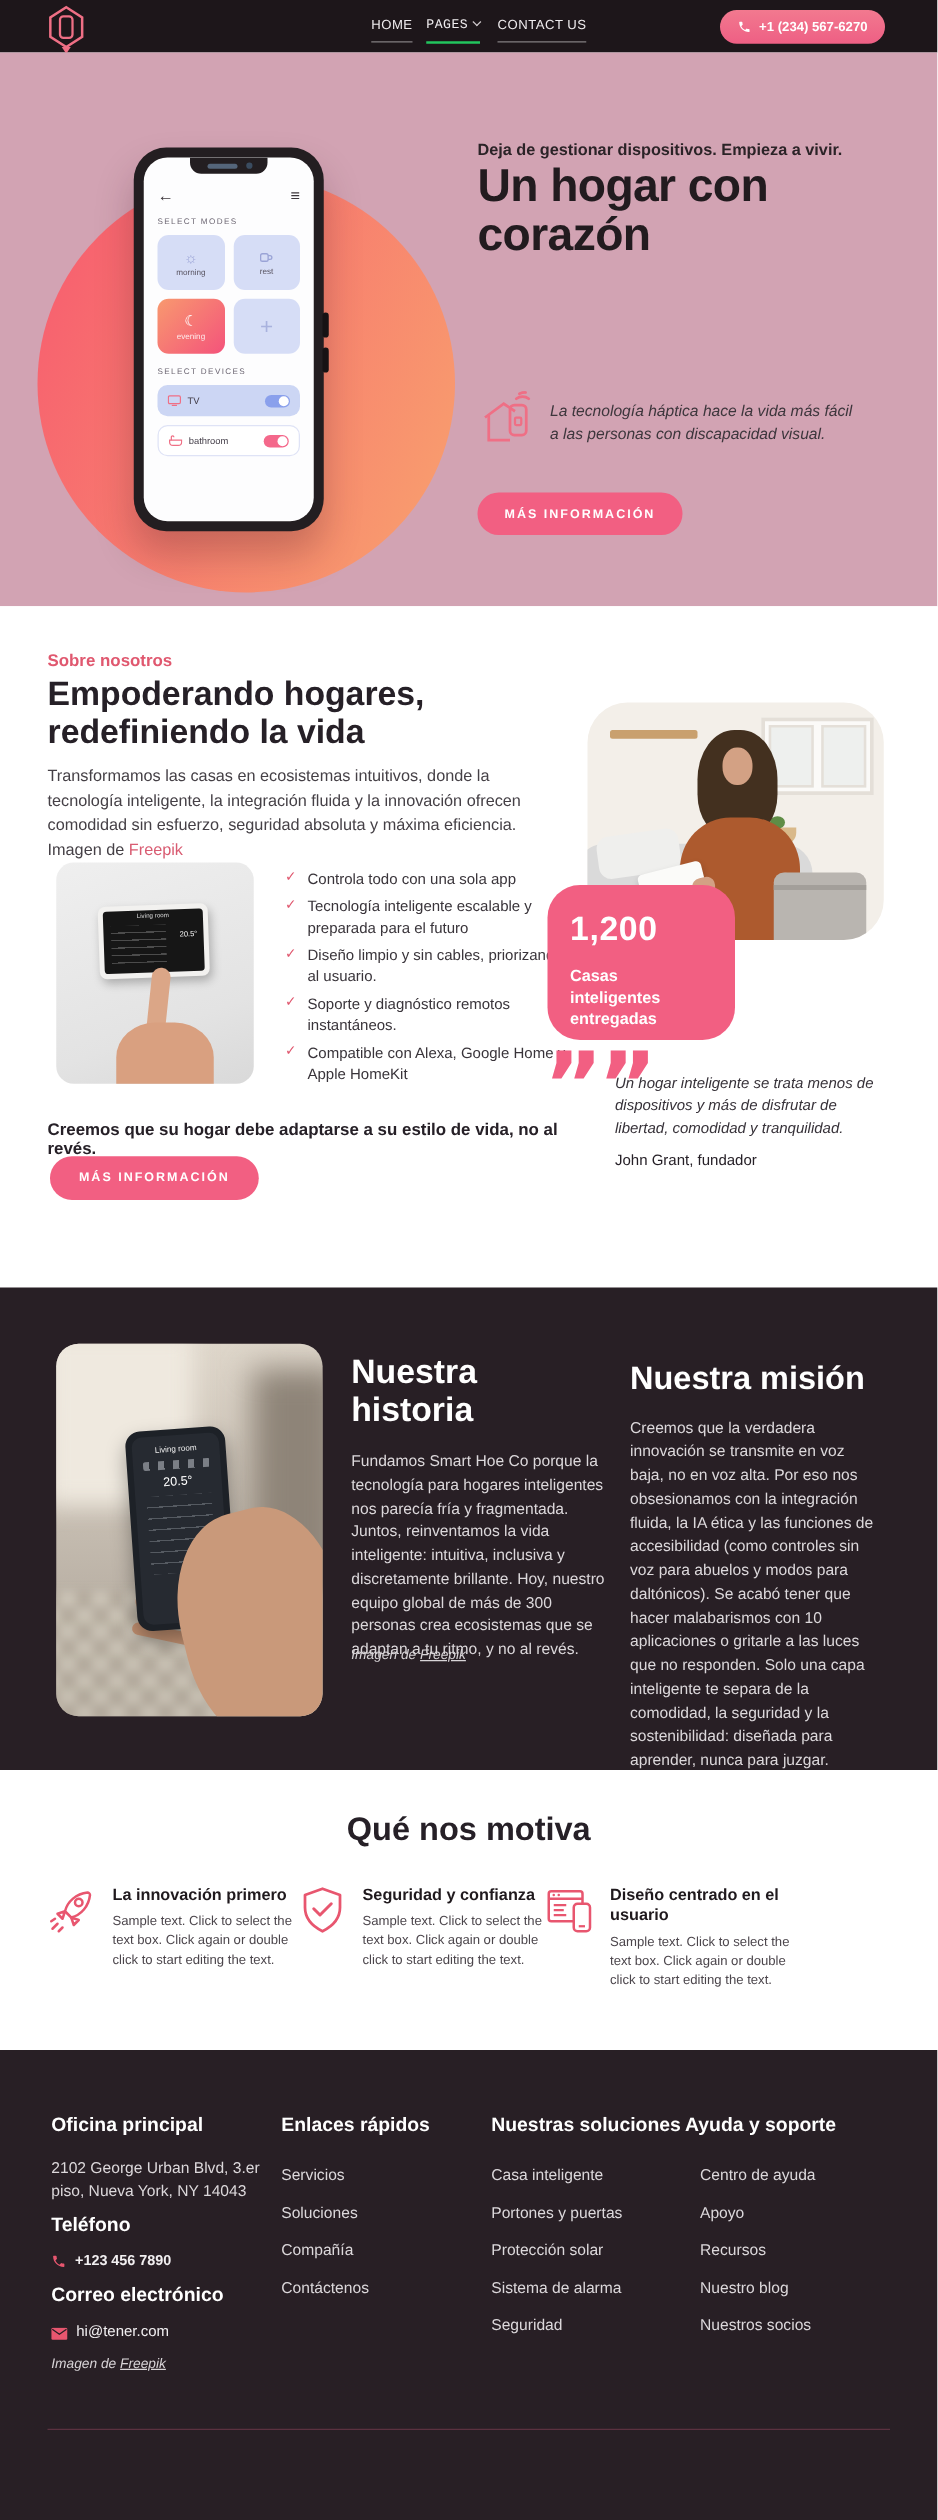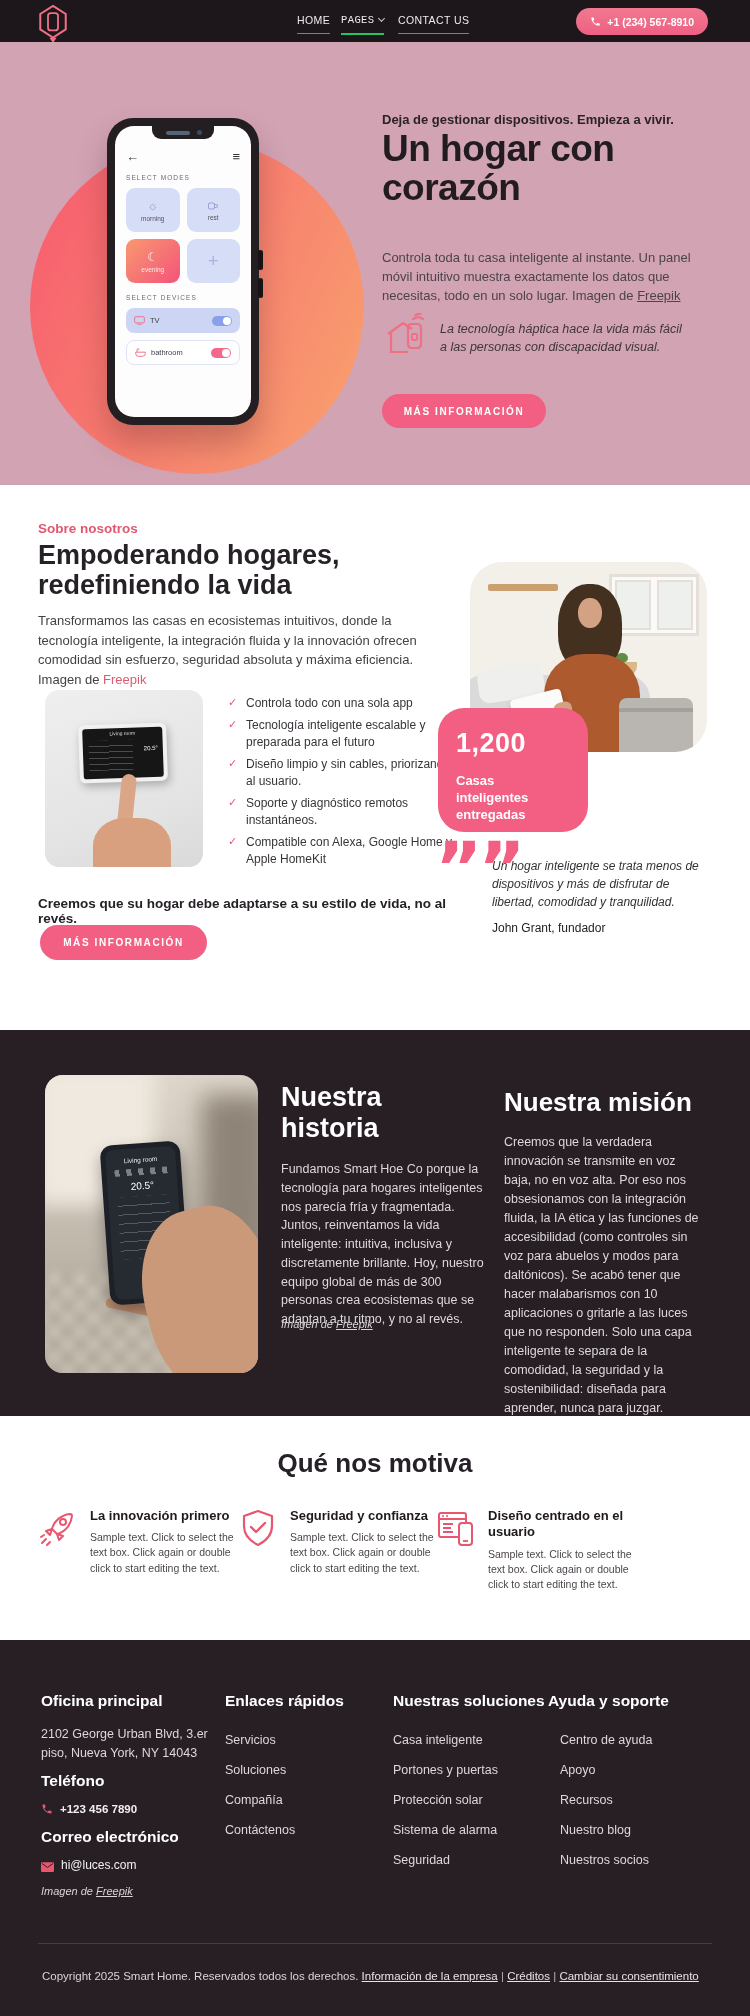--- a/index.html
+++ b/index.html
@@ -175,21 +175,21 @@
     <rect x="11.5" y="10" width="11" height="19" rx="3" fill="none" stroke="#ef6f85" stroke-width="2"></rect>
     <path d="M13 37 h8 l-4 6 z" fill="#ef6f85"></path>
   </svg>
   <div class="nav-item nav-home">HOME</div>
   <div class="nav-item nav-pages"><span>PAGES</span><span class="chev"></span></div>
   <div class="nav-item nav-contact">CONTACT US</div>
   <div class="phone-pill">
     <svg width="11" height="11" viewBox="0 0 24 24">
         <path fill="#fff" d="M6.6 10.8c1.5 2.9 3.8 5.2 6.7 6.7l2.2-2.2c.3-.3.7-.4 1-.2 1.1.4 2.3.6 3.5.6.6 0 1 .4 1 1V20c0 .6-.4 1-1 1C10.6 21 3 13.4 3 4c0-.6.4-1 1-1h3.5c.6 0 1 .4 1 1 0 1.2.2 2.4.6 3.5.1.3 0 .7-.2 1l-2.3 2.3z"></path>
       </svg>
-    <span>+1 (234) 567-8910</span>
+    <span>+1 (234) 567-6270</span>
   </div>
 </div>
 
 <div class="hero">
   <div class="hero-circle"></div>
 
   <div class="mock">
     <div class="mock-btn" style="top:132px"></div>
     <div class="mock-btn" style="top:160px"></div>
     <div class="mock-screen">
@@ -241,21 +241,20 @@
         <span>bathroom</span>
         <div class="toggle pink">
             <div class="knob"></div>
           </div>
       </div>
     </div>
   </div>
 
   <div class="abs hero-col eyebrow">Deja de gestionar dispositivos. Empieza a vivir.</div>
   <h1 class="abs hero-col h1">Un hogar con corazón</h1>
-  <p class="abs hero-col hero-p"><span>Controla toda tu casa inteligente al instante. Un panel móvil intuitivo muestra exactamente los datos que necesitas, todo en un solo lugar. Imagen de </span><a class="dark">Freepik</a></p>
   <div class="abs hero-col haptic">
     <svg width="48" height="48" viewBox="0 0 48 48">
       <path d="M6 24 L21 13 L30 19" fill="none" stroke="#ef6f85" stroke-width="2.2"></path>
       <path d="M9 22 V42 H26" fill="none" stroke="#ef6f85" stroke-width="2.2"></path>
       <rect x="26" y="14" width="13" height="24" rx="3.5" fill="none" stroke="#ef6f85" stroke-width="2.2"></rect>
       <rect x="30" y="24" width="5" height="6" rx="1" fill="none" stroke="#ef6f85" stroke-width="1.8"></rect>
       <path d="M31 9a8 8 0 0 1 10 0" fill="none" stroke="#ef6f85" stroke-width="2.2" stroke-linecap="round"></path>
       <path d="M33.5 5a12 12 0 0 1 5 -1" fill="none" stroke="#ef6f85" stroke-width="2.2" stroke-linecap="round"></path>
     </svg>
     <div class="haptic-txt">La tecnología háptica hace la vida más fácil a las personas con discapacidad visual.</div>
@@ -393,21 +392,21 @@
         <path fill="#e8566f" d="M6.6 10.8c1.5 2.9 3.8 5.2 6.7 6.7l2.2-2.2c.3-.3.7-.4 1-.2 1.1.4 2.3.6 3.5.6.6 0 1 .4 1 1V20c0 .6-.4 1-1 1C10.6 21 3 13.4 3 4c0-.6.4-1 1-1h3.5c.6 0 1 .4 1 1 0 1.2.2 2.4.6 3.5.1.3 0 .7-.2 1l-2.3 2.3z"></path>
       </svg>
     <span>+123 456 7890</span>
   </div>
   <div class="abs f-h" style="left:41px; top:188px">Correo electrónico</div>
   <div class="abs frow femail">
     <svg width="13" height="10" viewBox="0 0 16 12">
         <rect width="16" height="12" rx="1.5" fill="#e8566f"></rect>
         <path d="M1 1.5l7 5 7-5" fill="none" stroke="#281f25" stroke-width="1.2"></path>
       </svg>
-    <span>hi@luces.com</span>
+    <span>hi@tener.com</span>
   </div>
   <div class="abs credit fcredit"><span>Imagen de </span><a style="text-decoration:underline">Freepik</a></div>
 
   <div class="abs f-h" style="left:225px; top:52px">Enlaces rápidos</div>
   <div class="flink" style="left:225px; top:93px">Servicios</div>
   <div class="flink" style="left:225px; top:123px">Soluciones</div>
   <div class="flink" style="left:225px; top:153px">Compañía</div>
   <div class="flink" style="left:225px; top:183px">Contáctenos</div>
 
   <div class="abs f-h" style="left:393px; top:52px">Nuestras soluciones</div>
@@ -418,16 +417,13 @@
   <div class="flink" style="left:393px; top:213px">Seguridad</div>
 
   <div class="abs f-h" style="left:548px; top:52px">Ayuda y soporte</div>
   <div class="flink" style="left:560px; top:93px">Centro de ayuda</div>
   <div class="flink" style="left:560px; top:123px">Apoyo</div>
   <div class="flink" style="left:560px; top:153px">Recursos</div>
   <div class="flink" style="left:560px; top:183px">Nuestro blog</div>
   <div class="flink" style="left:560px; top:213px">Nuestros socios</div>
 
   <div class="abs divider"></div>
-  <div class="abs copyright">
-    <span>Copyright 2025 Smart Home. Reservados todos los derechos. </span><a>Información de la empresa</a> <span class="sep">|</span> <a>Créditos</a> <span class="sep">|</span> <a>Cambiar su consentimiento</a>
-  </div>
 </div>
 
 </body></html>

